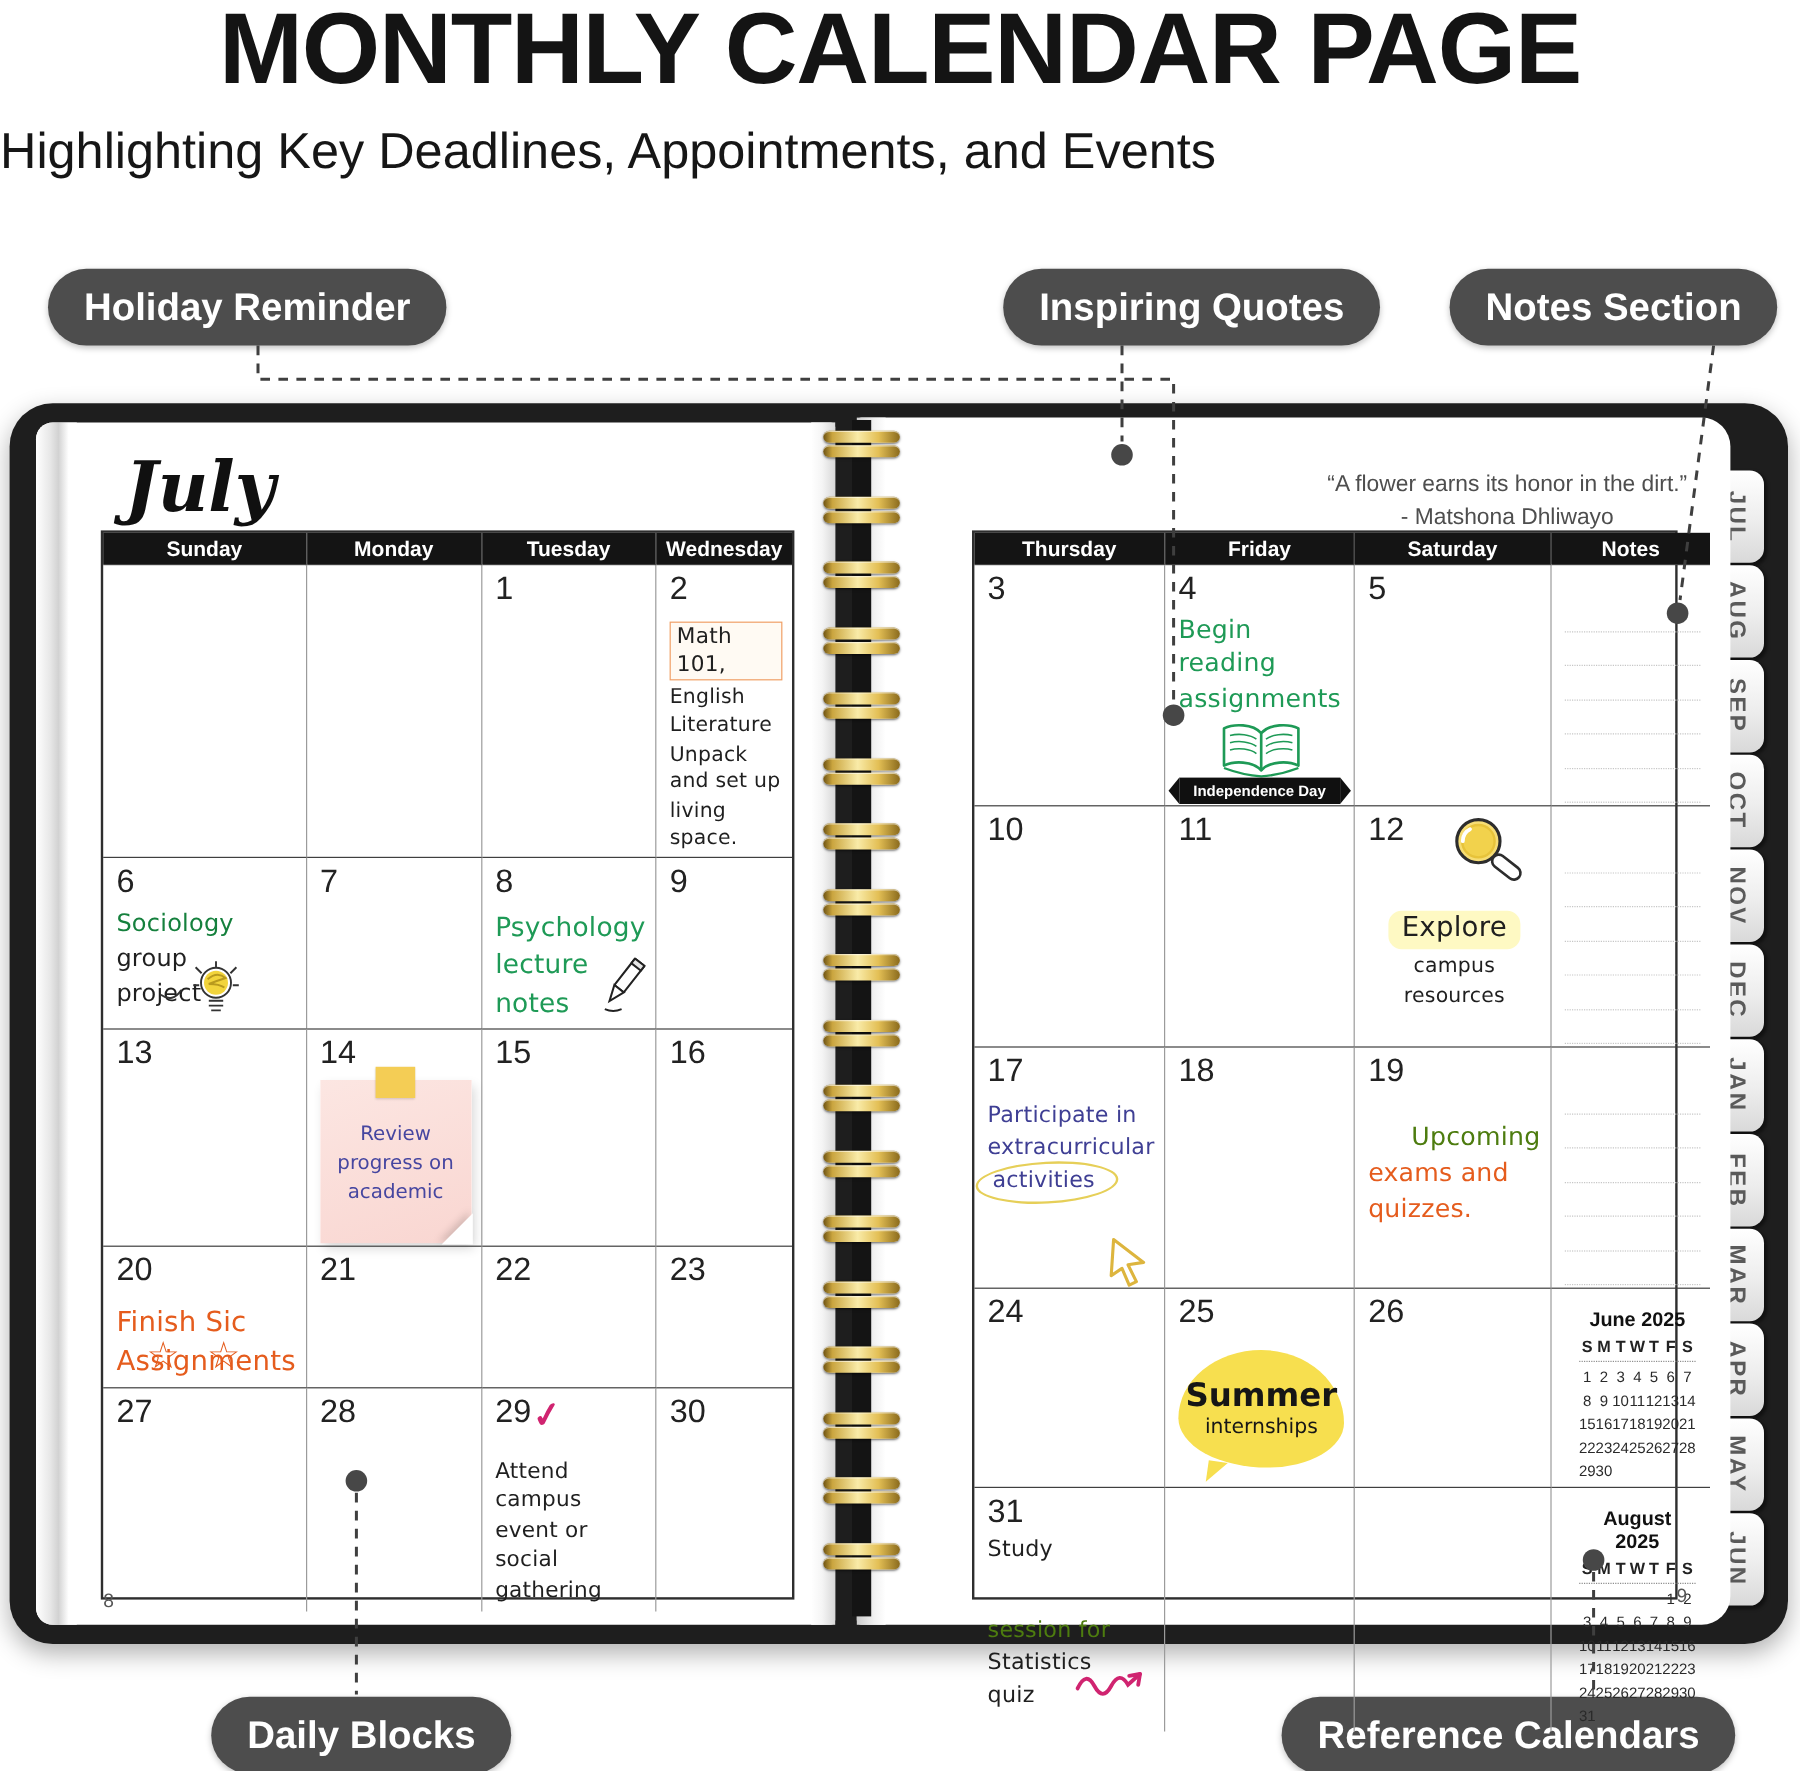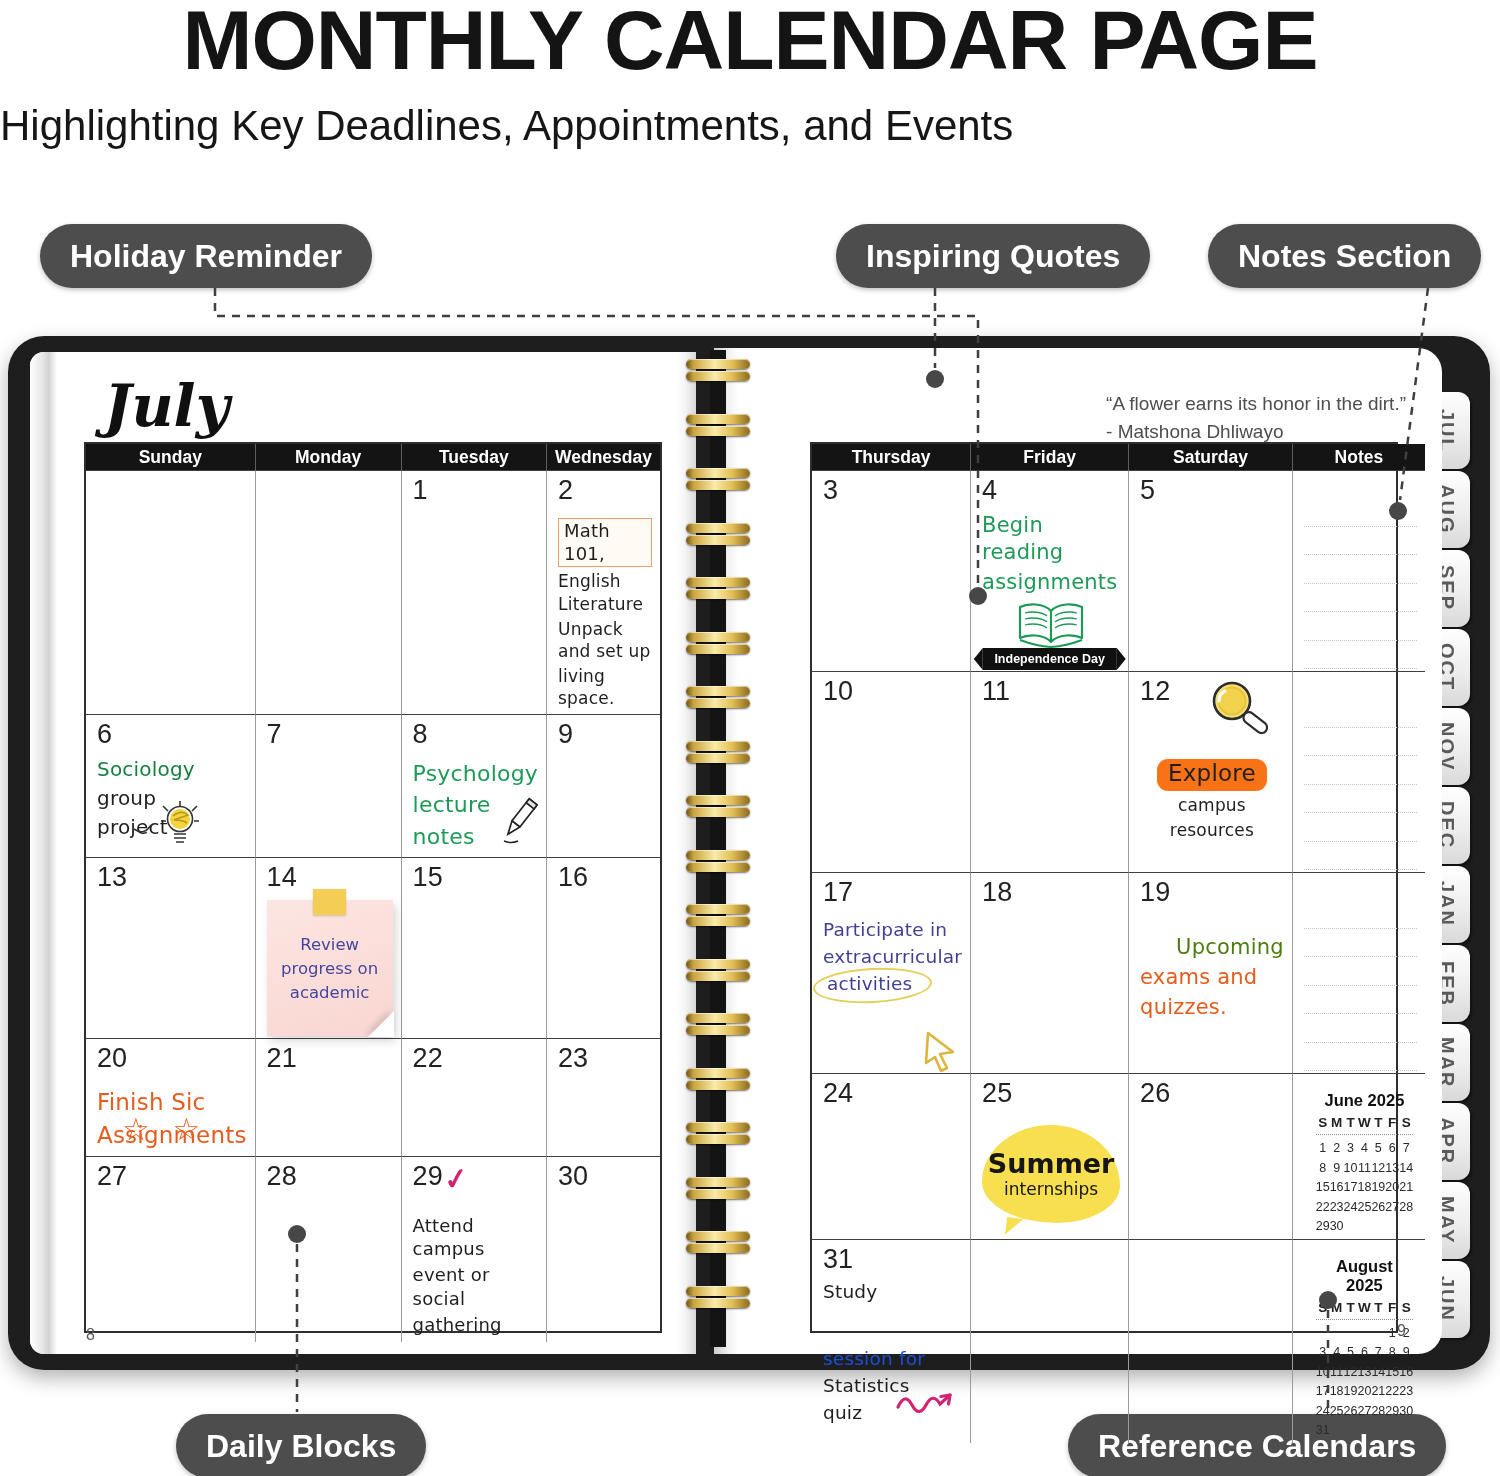--- a/index.html
+++ b/index.html
@@ -54,21 +54,21 @@
   .coil::before,.coil::after{content:"";position:absolute;left:2px;right:2px;height:10px;border-radius:5px;
        background:linear-gradient(90deg,#6d5212,#caa53f 12%,#f9eba8 45%,#e3bf55 72%,#8a6a1c);
        box-shadow:0 1px 2px rgba(0,0,0,.55), inset 0 1px 0 rgba(255,255,255,.55);}
   .coil::before{top:1px;}
   .coil::after{top:13px;}
 
   
   .month-title{position:absolute;left:62px;top:20px;display:flex;align-items:baseline;flex-direction:column;}
   .month-script{font-family:"DejaVu Serif",serif;font-style:italic;font-weight:bold;font-size:58px;color:#101010;}
   .month-year{font-size:42px;font-weight:bold;color:#101010;margin-left:12px;}
-  .quote{position:absolute;right:36px;top:42px;text-align:left;color:#4e4e4e;font-size:19px;line-height:1.45;}
+  .quote{position:absolute;right:36px;top:42px;text-align:center;color:#4e4e4e;font-size:19px;line-height:1.45;}
   .pagenum{position:absolute;font-size:16px;color:#555;}
   #pn-left{left:56px;bottom:10px;}
   #pn-right{right:36px;bottom:14px;}
 
   
   .grid{position:absolute;background:#fff;display:grid;grid-template-columns:repeat(4,1fr);
         grid-template-rows:26px repeat(5,1fr);border:2.5px solid #2e2e2e;box-sizing:border-box;}
   #grid-left{left:54px;top:90px;width:578px;height:891px;}
   #grid-right{left:96px;top:94px;width:588px;height:891px;}
   .gh{background:#141414;color:#fff;font-weight:bold;font-size:17.5px;
@@ -77,21 +77,21 @@
   .cell{position:relative;border-right:1px solid #9b9b9b;border-top:1.6px solid #3f3f3f;
         padding:5px 8px 2px 11px;box-sizing:border-box;}
   .cell.c3{border-right:none;}
   .date{font-size:27px;color:#222;line-height:1.1;margin-bottom:6px;}
   .check{color:#d02470;font-size:29px;font-weight:bold;margin-left:1px;display:inline-block;transform:rotate(-8deg);vertical-align:-4px;}
 
   
   .hw{font-family:"DejaVu Sans",sans-serif;line-height:1.3;margin:3px 0;letter-spacing:.2px;}
   .hw.center{text-align:center;}
   .boxed{border:1.7px solid #f0a068;padding:0 5px 1px;display:inline-block;background:#fffaf3;}
-  .hl{background:#f97316;border-radius:11px;padding:0 11px 2px;display:inline-block;}
+  .hl{background:#fef9c3;border-radius:11px;padding:0 11px 2px;display:inline-block;}
   .oval{position:relative;display:inline-block;padding:0 4px;}
   .oval::after{content:"";position:absolute;left:-10px;right:-16px;top:-4px;bottom:-7px;
        border:2.2px solid #e6cf58;border-radius:50%;transform:rotate(-3deg);}
 
   
   .rules{padding-top:22px;}
   .rule{height:27.5px;border-bottom:1.5px dotted #c6c6c6;}
 
   
   .minical{padding:10px 4px 0 12px;}
@@ -492,21 +492,21 @@
                 <span></span>
                 <span></span>
                 <span></span>
                 <span></span>
               </div>
             </div>
           </div>
           <div class="cell c0 r4">
             <div class="date"><span>31</span></div>
             <div class="hw" style="color:#1f1f1f;font-size:18.5px;"><span>Study</span></div>
-            <div class="hw" style="color:#1d4ed8;font-size:18.5px;margin-top:43px;"><span>session for</span></div>
+            <div class="hw" style="color:#4d7c0f;font-size:18.5px;margin-top:43px;"><span>session for</span></div>
             <div class="hw" style="color:#1f1f1f;font-size:18.5px;"><span>Statistics</span></div>
             <div class="hw" style="color:#1f1f1f;font-size:18.5px;"><span>quiz</span></div>
             <svg class="ic-squiggle" width="74" height="32" viewBox="0 0 74 32">
               <g fill="none" stroke="#d02470" stroke-width="3.2" stroke-linecap="round">
                 <path d="M4 22 q7 -15 14 -2 q7 13 14 0 q7 -13 14 -1 l10 -9"></path>
                 <path d="M56 10 l-1.5 9 M56 10 l-9 1.5"></path>
               </g>
             </svg>
           </div>
           <div class="cell c1 r4"></div>

